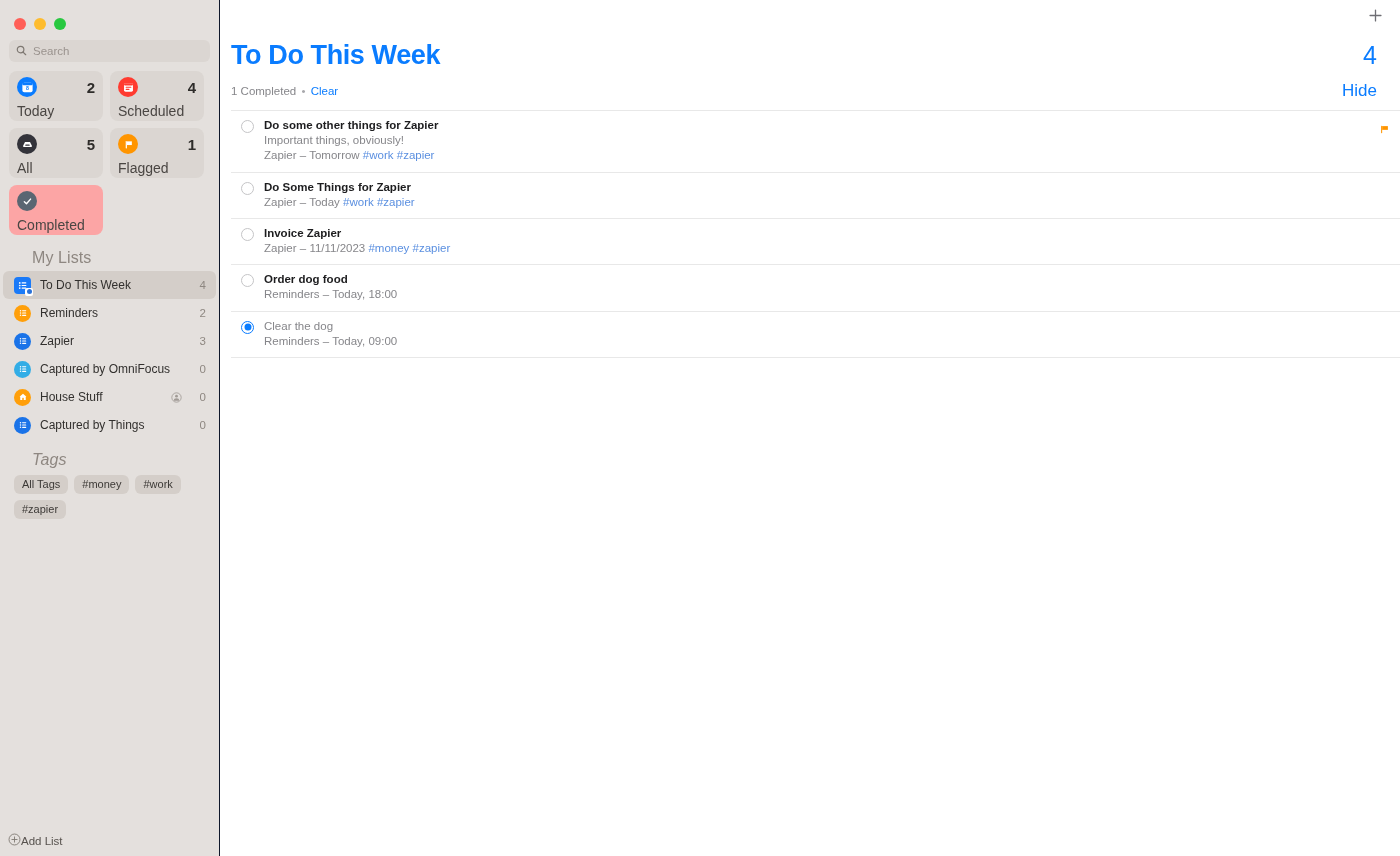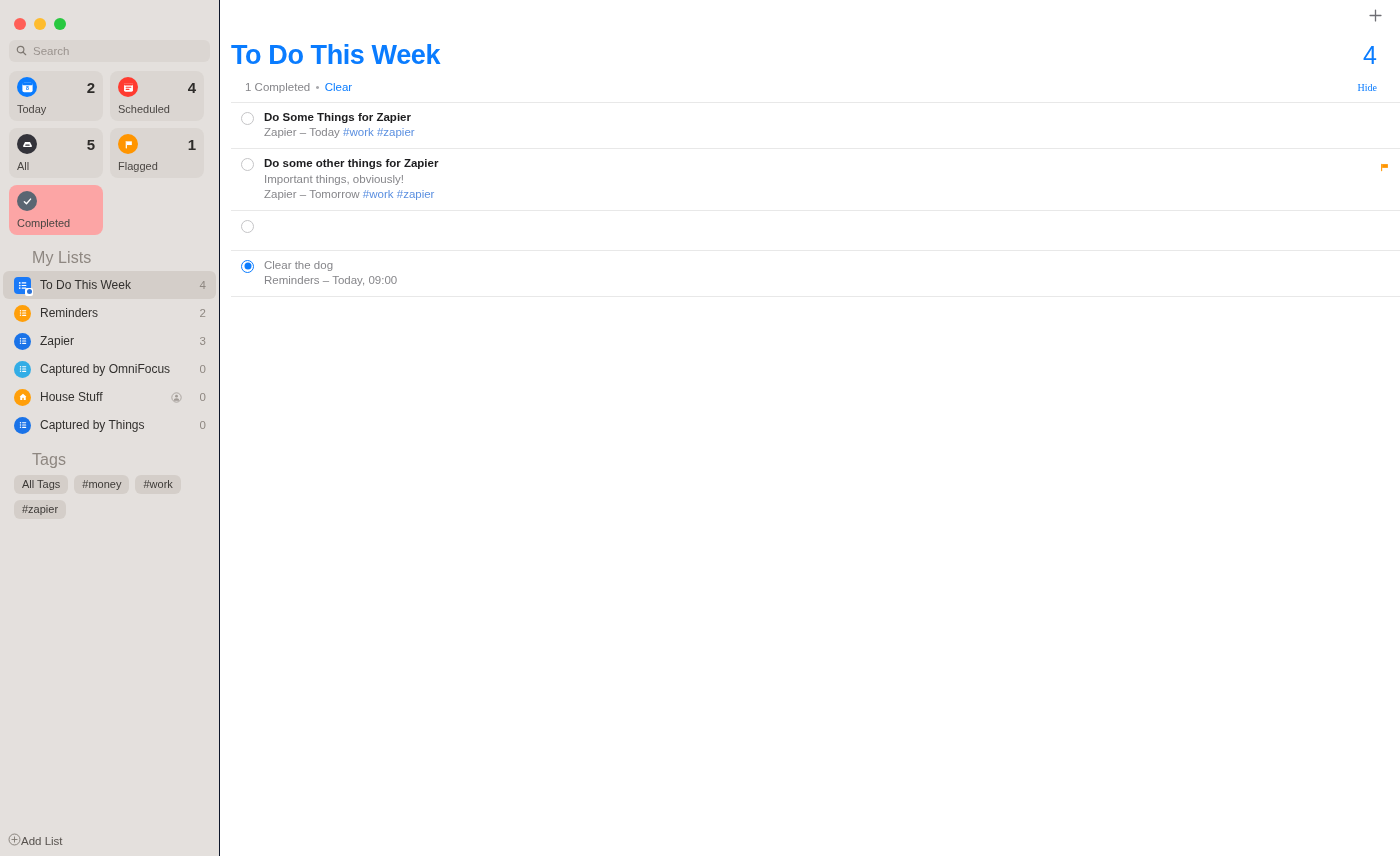--- a/index.html
+++ b/index.html
@@ -87,21 +87,21 @@
     display: flex; align-items: center; justify-content: center;
     flex: 0 0 auto;
   }
   .sc-count {
     font-size: 15px;
     font-weight: bold;
     color: #2e2c2a;
     line-height: 1;
   }
   .sc-label {
-    font-size: 11px;
+    font-size: 14px;
     color: #4a4643;
     margin-top: 7px;
     line-height: 1;
   }
 
   .section-head {
     font-size: 16px;
     color: #8e8781;
     padding: 14px 0 4px 32px;
     letter-spacing: 0.1px;
@@ -217,26 +217,25 @@
     font-weight: 400;
     color: #0a7cff;
     line-height: 1.2;
     padding-right: 7px;
   }
   .meta-row {
     display: flex;
     align-items: center;
     justify-content: space-between;
     padding: 10px 16px 0 11px;
-    margin-left: 14px;
   }
   .meta-left { font-size: 11.5px; color: #86868a; }
   .meta-left .dot { color: #a8a8ac; padding: 0 2px; }
   .link { color: #0a7cff; cursor: default; }
-  .meta-right { font-size: 10px; color: #0a7cff; cursor: default; padding-right: 7px; font-family: Liberation Serif, serif; }
+  .meta-right { font-size: 17px; color: #0a7cff; cursor: default; padding-right: 7px; }
 
   .tasklist {
     margin-top: 9px;
     padding-left: 11px;
   }
   .task {
     display: flex;
     align-items: flex-start;
     border-top: 1px solid #e8e8e8;
     padding: 7px 16px 8px 0;
@@ -482,21 +481,21 @@
               <rect x="4.9" y="5.4" width="5" height="1.25" rx="0.5" fill="#fff"></rect>
             <circle cx="3" cy="8.8" r="0.9" fill="#fff"></circle>
               <rect x="4.9" y="8.2" width="5" height="1.25" rx="0.5" fill="#fff"></rect>
           </svg>
         </span>
         <span class="list-name">Captured by Things</span>
         <span class="list-count">0</span>
       </div>
     </div>
 
-    <div class="section-head" style="padding-top:12px;">Tags</div>
+    <div class="section-head" style="padding-top:12px;font-style:italic;">Tags</div>
     <div class="tags-wrap">
       <span class="tag">All Tags</span>
       <span class="tag">#money</span>
       <span class="tag">#work</span>
       <span class="tag">#zapier</span>
     </div>
 
     <div class="sidebar-spacer"></div>
 
     <div class="add-list">
@@ -536,47 +535,62 @@
         <span class="link">Clear</span>
       </div>
       <div class="meta-right">Hide</div>
     </div>
 
     <div class="tasklist">
 
       <div class="task">
         <span class="check"></span>
         <div class="task-body">
-          <div class="task-title">Do Some Things for Zapier</div>
-          <div class="task-sub">
-            <span>Zapier – Today </span><span class="tagref">#work #zapier</span>
-          </div>
-        </div>
-      </div>
-
-      <div class="task">
-        <span class="check"></span>
-        <div class="task-body">
           <div class="task-title">Do some other things for Zapier</div>
           <div class="task-note">Important things, obviously!</div>
           <div class="task-sub">
             <span>Zapier – Tomorrow </span><span class="tagref">#work #zapier</span>
           </div>
         </div>
         <span class="task-flag">
           <svg width="11" height="11" viewBox="0 0 12 12">
             <rect x="2.3" y="1.9" width="1.15" height="8.2" rx="0.45" fill="#ff9500"></rect>
             <path d="M3.45 2.3 L9.7 2.3 L9.7 6.4 L3.45 6.4 Z" fill="#ff9500"></path>
           </svg>
         </span>
       </div>
 
-
       <div class="task">
         <span class="check"></span>
+        <div class="task-body">
+          <div class="task-title">Do Some Things for Zapier</div>
+          <div class="task-sub">
+            <span>Zapier – Today </span><span class="tagref">#work #zapier</span>
+          </div>
+        </div>
+      </div>
+
+      <div class="task">
+        <span class="check"></span>
+        <div class="task-body">
+          <div class="task-title">Invoice Zapier</div>
+          <div class="task-sub">
+            <span>Zapier – 11/11/2023 </span><span class="tagref">#money #zapier</span>
+          </div>
+        </div>
+      </div>
+
+      <div class="task">
+        <span class="check"></span>
+        <div class="task-body">
+          <div class="task-title">Order dog food</div>
+          <div class="task-sub">
+            <span>Reminders – Today, 18:00</span>
+          </div>
+        </div>
       </div>
 
       <div class="task completed">
         <span class="check done"></span>
         <div class="task-body">
           <div class="task-title">Clear the dog</div>
           <div class="task-sub">
             <span>Reminders – Today, 09:00</span>
           </div>
         </div>

